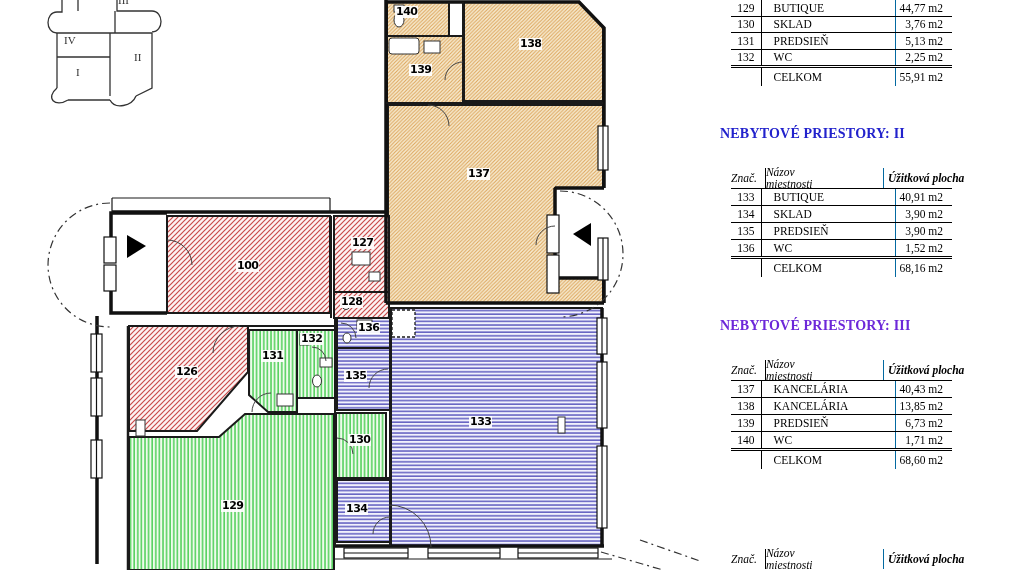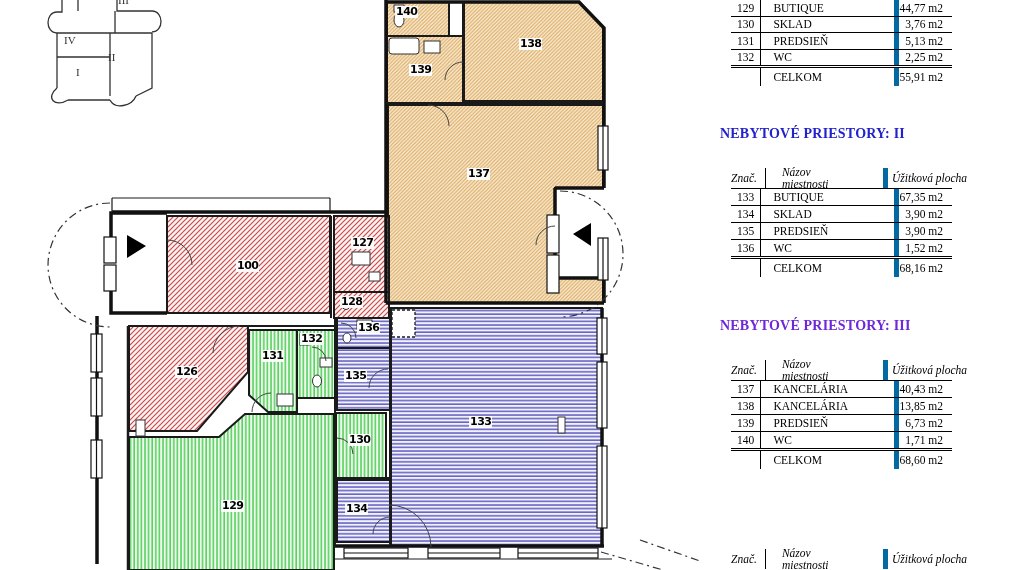--- a/index.html
+++ b/index.html
@@ -16,23 +16,23 @@
   .title-4{color:#e01515;top:508px;}
   .tbl{position:absolute;left:731px;width:221px;font-size:11.5px;color:#000;}
   .trow{display:flex;align-items:stretch;}
   .tr-data{height:16px;border-bottom:1px solid #000;}
   .tr-head{height:20px;border-bottom:1px solid #000;font-style:italic;}
   .tr-dbl{border-bottom:3px double #000;}
   .tr-total{height:18px;text-align:right;}
   .c{box-sizing:border-box;display:flex;align-items:center;}
   .c1{width:37px;justify-content:center;}
   .c2{width:115px;border-left:1px solid #000;padding-left:12px;}
-  .c3{width:69px;border-left:5px solid #0369a1;justify-content:flex-end;padding-right:9px;white-space:nowrap;margin-left:40px;}
-  .tr-head .c2{justify-content:center;padding-left:16px;margin-left:8px;}
-  .tr-head .c3{justify-content:flex-start;padding-left:4px;padding-right:0;overflow:visible;}
+  .c3{width:69px;border-left:1px solid #0369a1;justify-content:flex-end;padding-right:9px;white-space:nowrap;margin-left:40px;}
+  .tr-head .c2{justify-content:center;padding-left:0;margin-left:8px;}
+  .tr-head .c3{justify-content:flex-start;padding-left:4px;padding-right:0;overflow:visible;font-weight:bold;}
   .tbl-1{top:0px;}
   .tbl-1 .tr-data{height:15.5px;}
   .tbl-2{top:168px;}
   .tbl-3{top:360px;}
   .tbl-4{top:549px;}
 </style>
 </head>
 <body>
 
 <div class="canvas">
@@ -188,21 +188,21 @@
       <path d="M68,100 L110,100"></path>
       <path d="M110,100 C115,110 132,106 136,96"></path>
       <path d="M136,96 L152,88 L152,33"></path>
       <path d="M152,32 C164,32 164,11 152,11"></path>
       <path d="M152,11 L117,11 L117,0 M78,0 L78,11"></path>
       <path d="M57,33 L152,33 M115,11 L115,33 M110,33 L110,96 M57,57 L110,57"></path>
     </g>
   </svg>
 
   <span class="mlabel" style="left:76px;top:66px">I</span>
-  <span class="mlabel" style="left:108px;top:51px">II</span>
+  <span class="mlabel" style="left:134px;top:51px">II</span>
   <span class="mlabel" style="left:118px;top:-6px">III</span>
   <span class="mlabel" style="left:64px;top:34px">IV</span>
 
   <span class="rlabel" style="left:236px;top:260px">100</span>
   <span class="rlabel" style="left:175px;top:366px">126</span>
   <span class="rlabel" style="left:351px;top:237px">127</span>
   <span class="rlabel" style="left:340px;top:296px">128</span>
   <span class="rlabel" style="left:221px;top:500px">129</span>
   <span class="rlabel" style="left:348px;top:434px">130</span>
   <span class="rlabel" style="left:261px;top:350px">131</span>
@@ -247,21 +247,21 @@
   <div class="sec-title title-2">NEBYTOVÉ PRIESTORY: II</div>
   <div class="tbl tbl-2">
     <div class="trow tr-head">
       <div class="c c1">Znač.</div>
       <div class="c c2">Názov miestnosti</div>
       <div class="c c3">Úžitková plocha</div>
     </div>
     <div class="trow tr-data">
       <div class="c c1">133</div>
       <div class="c c2">BUTIQUE</div>
-      <div class="c c3">67,35 m2</div>
+      <div class="c c3">40,91 m2</div>
     </div>
     <div class="trow tr-data">
       <div class="c c1">134</div>
       <div class="c c2">SKLAD</div>
       <div class="c c3">3,90 m2</div>
     </div>
     <div class="trow tr-data">
       <div class="c c1">135</div>
       <div class="c c2">PREDSIEŇ</div>
       <div class="c c3">3,90 m2</div>

